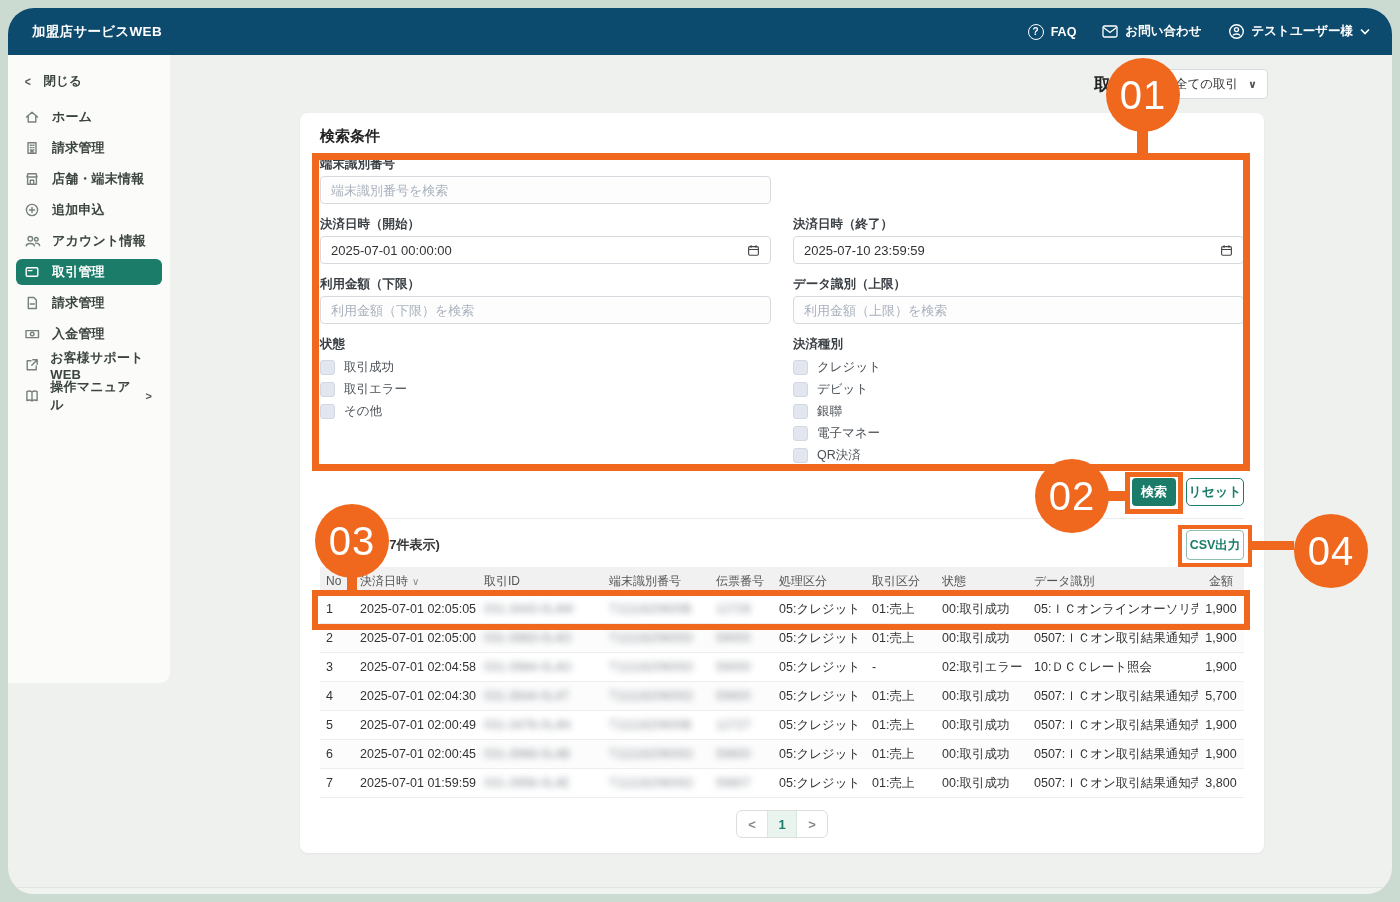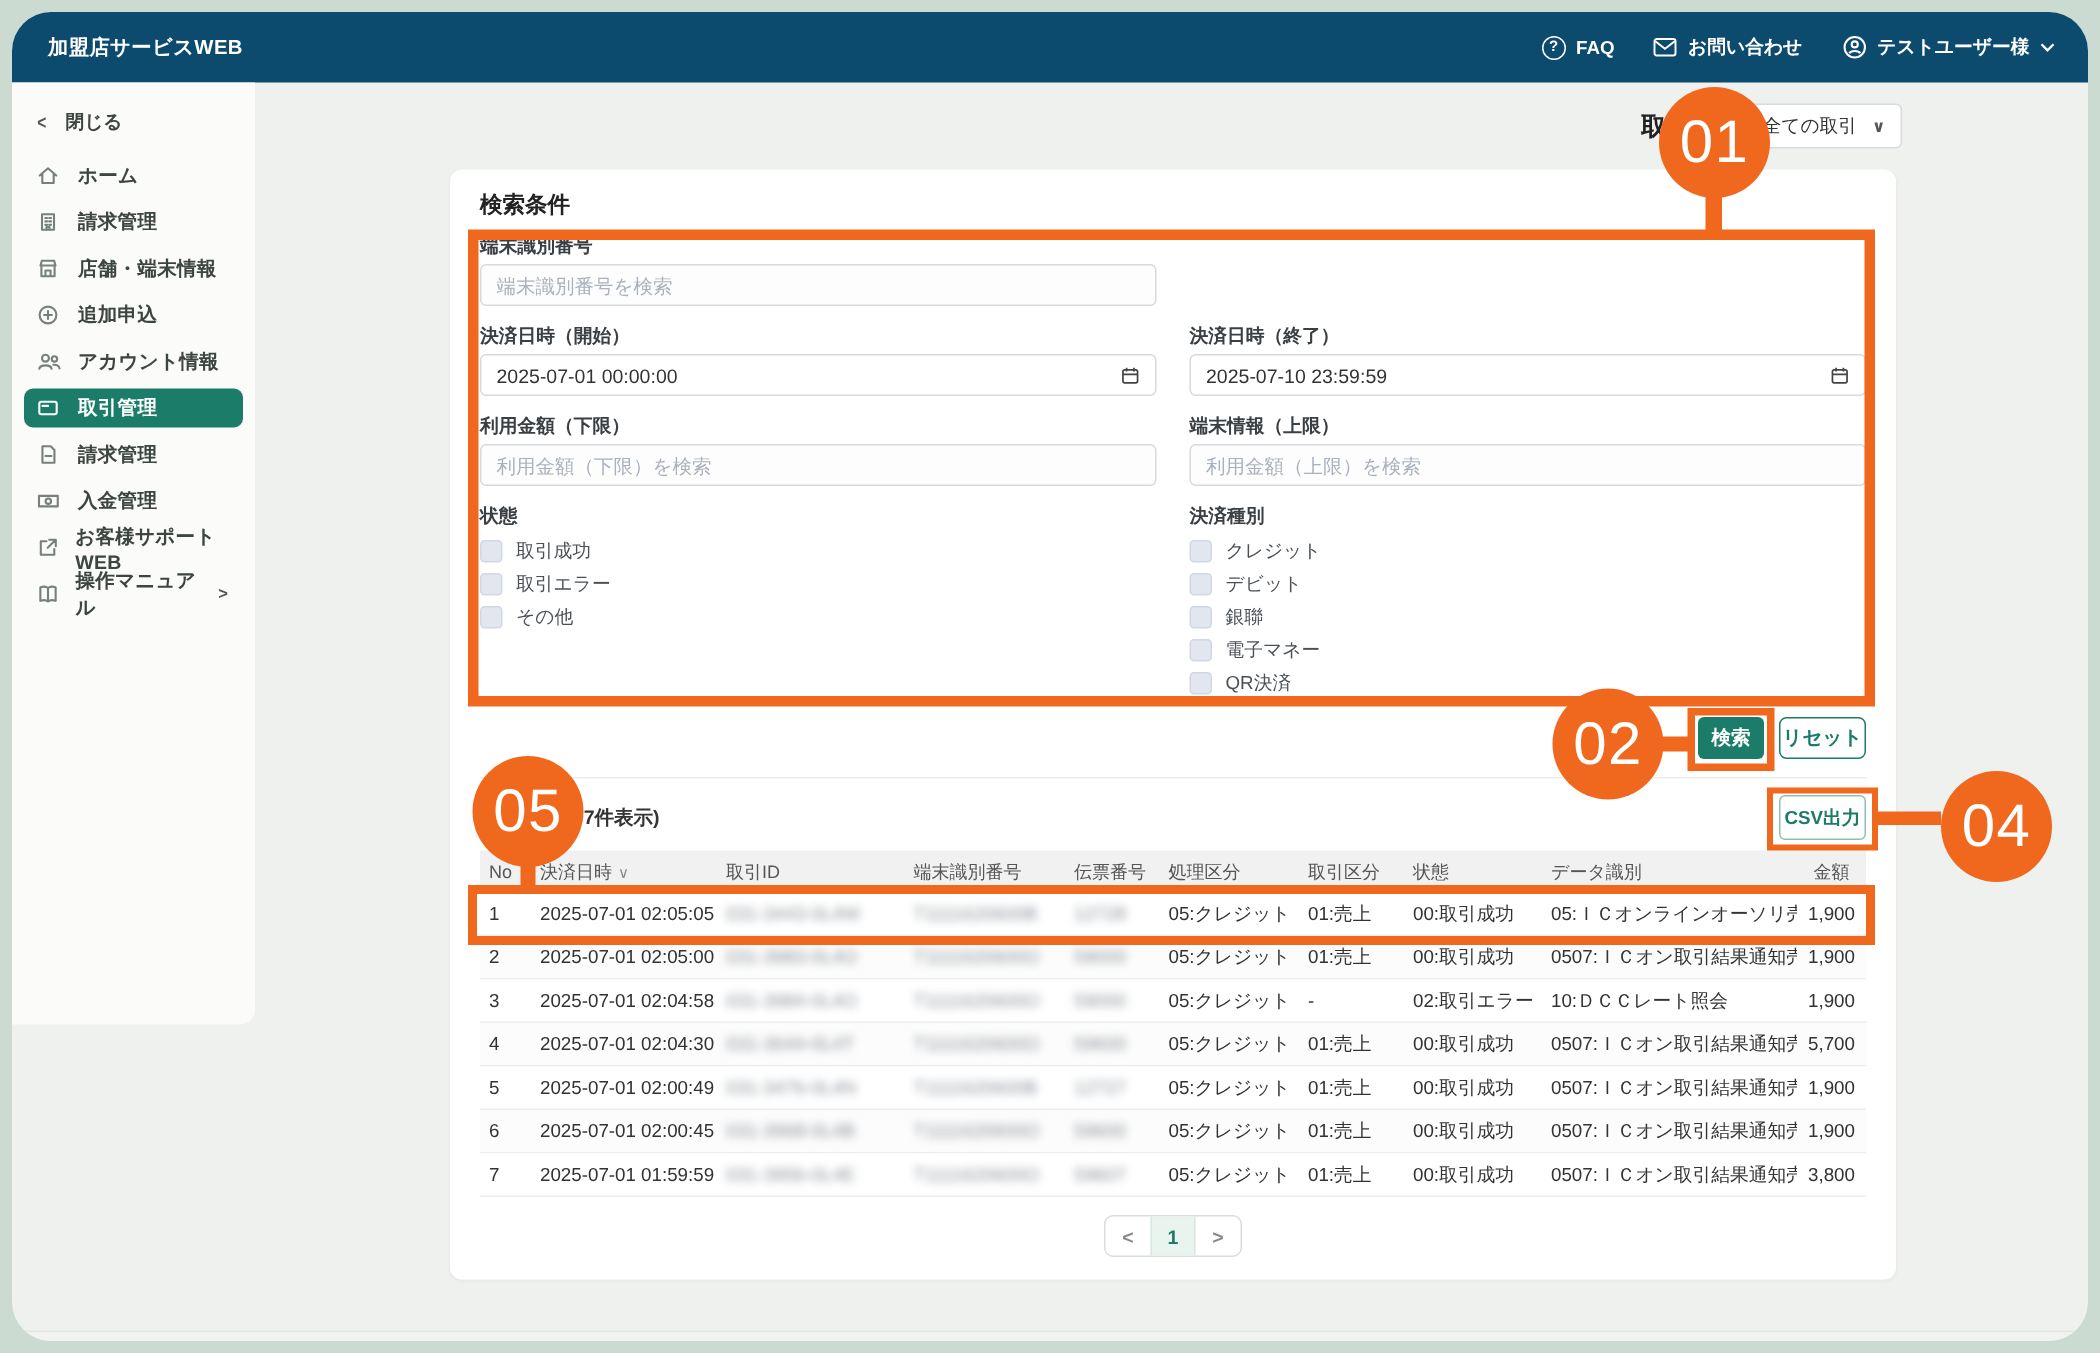--- a/index.html
+++ b/index.html
@@ -299,21 +299,21 @@
               </svg>
             </span>
         </div>
       </div>
 
       <div>
         <div class="f-label">利用金額（下限）</div>
         <input class="f-input" placeholder="利用金額（下限）を検索" style="">
       </div>
       <div>
-        <div class="f-label">端末情報（上限）</div>
+        <div class="f-label">データ識別（上限）</div>
         <input class="f-input" placeholder="利用金額（上限）を検索" style="">
       </div>
 
       <div class="cb-group">
         <div class="f-label">状態</div>
         <div>
   <label class="cb-item">
     <span class="cb-box"></span>
     <span class="cb-label">取引成功</span>
   </label>
@@ -484,19 +484,19 @@
   </div>
 
   <div class="ann ann-rect" id="rect-01"></div>
   <div class="ann ann-bar" id="conn-01"></div>
   <div class="ann ann-circle" id="circ-01">01</div>
   <div class="ann ann-rect" id="rect-02"></div>
   <div class="ann ann-bar" id="conn-02"></div>
   <div class="ann ann-circle" id="circ-02">02</div>
   <div class="ann ann-rect" id="rect-03"></div>
   <div class="ann ann-bar" id="conn-03"></div>
-  <div class="ann ann-circle" id="circ-03">05</div>
+  <div class="ann ann-circle" id="circ-03">03</div>
   <div class="ann ann-rect" id="rect-04"></div>
   <div class="ann ann-bar" id="conn-04"></div>
   <div class="ann ann-circle" id="circ-04">04</div>
 
   <div id="footer-strip"></div>
 </div>
 
 </body></html>

